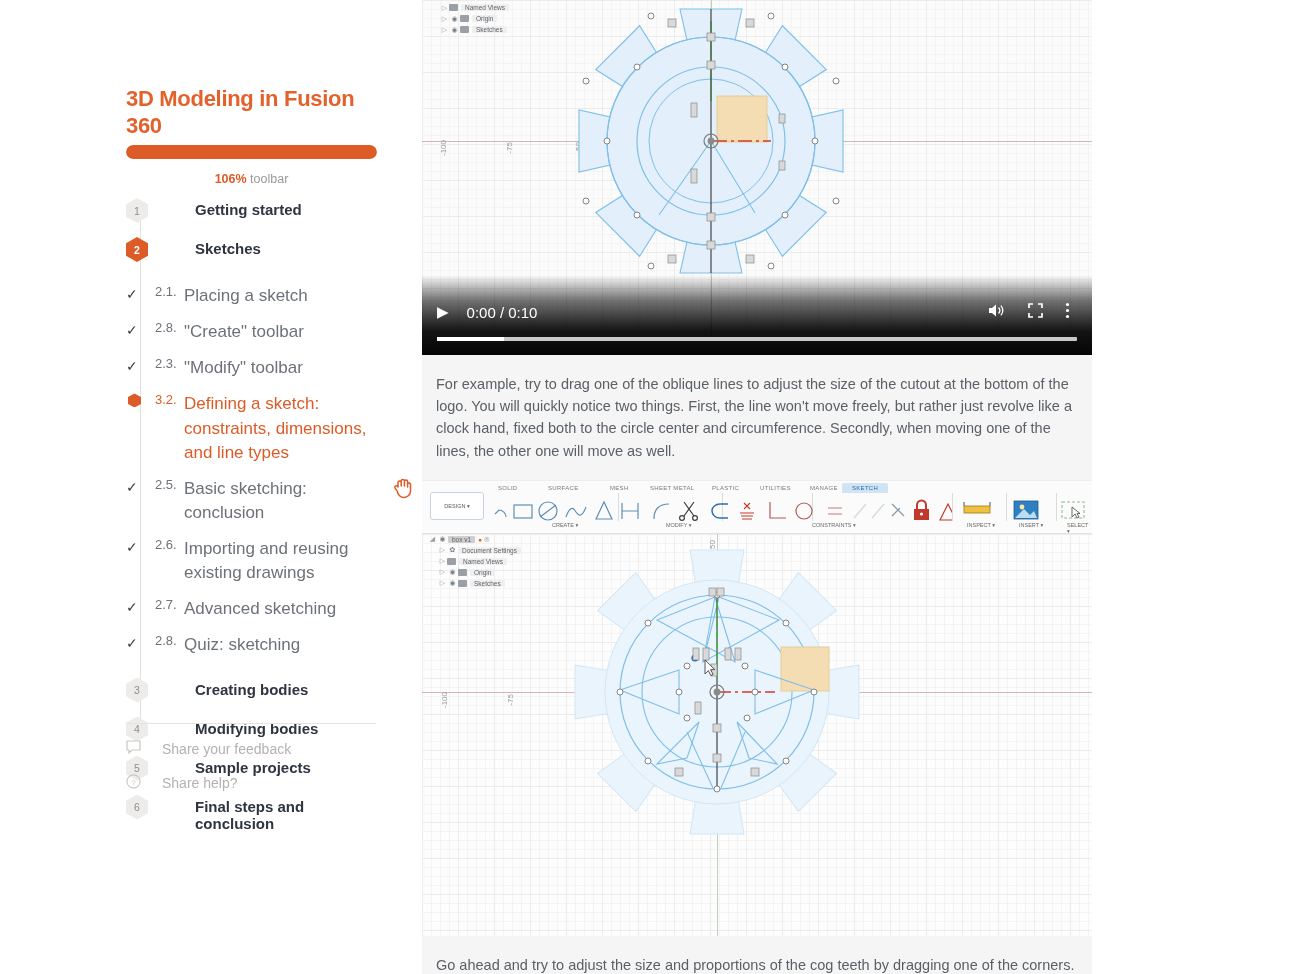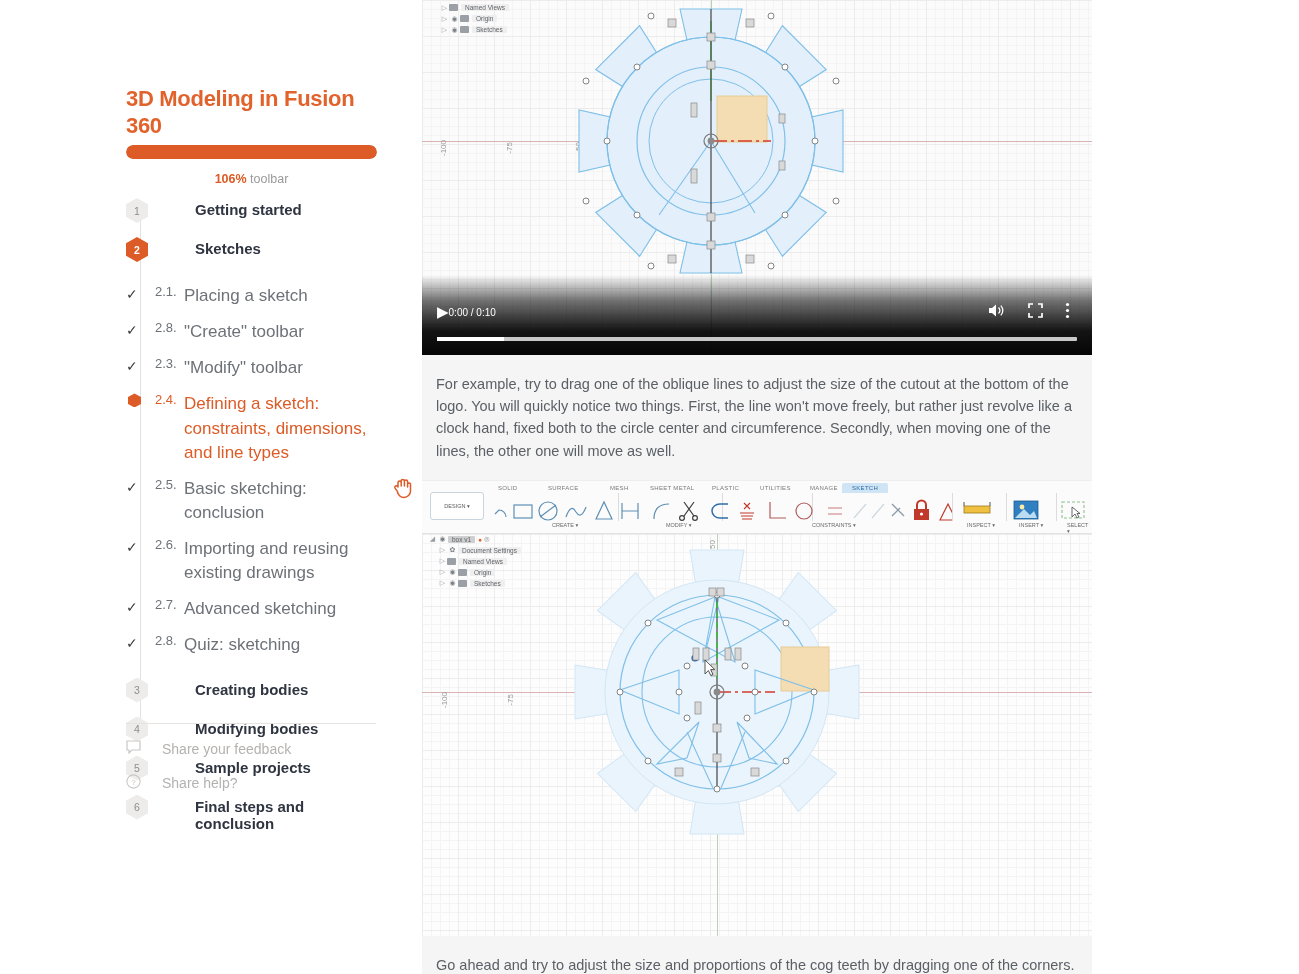--- a/index.html
+++ b/index.html
@@ -111,21 +111,21 @@
     flex: 0 0 9px;
   }
   .btree-row .lbl { background: #efefef; padding: 0 4px; border-radius: 1px; color: #5f6368; }
 
   .vcontrols {
     position: absolute; left: 0; bottom: 0; width: 670px; height: 80px;
     background: linear-gradient(to bottom, rgba(0,0,0,0) 0%, rgba(0,0,0,0.55) 32%, rgba(0,0,0,0.92) 70%, #050505 100%);
   }
   .vrow { position: absolute; left: 0; bottom: 26px; width: 670px; height: 34px; display: flex; align-items: center; }
   .vplay { margin-left: 15px; color: #fff; font-size: 15px; cursor: pointer; }
-  .vtime { color: #fff; font-size: 10px; }
+  .vtime { margin-left: 18px; color: #fff; font-size: 15px; }
   .vspacer { flex: 1; }
   .vicon { color: #fff; margin-right: 22px; font-size: 15px; cursor: pointer; }
   .vbar {
     position: absolute; left: 15px; bottom: 14px; width: 640px; height: 4px;
     background: #c8c8c8; border-radius: 1px;
   }
   .vbuf { position: absolute; left: 0; top: 0; height: 4px; width: 10.5%; background: #fff; }
 
   
   .caption {
@@ -216,21 +216,21 @@
         </div>
 
         <div class="sub">
           <div class="sub-mark"><span class="check">✓</span></div>
           <div class="sub-num">2.3.</div>
           <div class="sub-text">"Modify" toolbar</div>
         </div>
 
         <div class="sub active">
           <div class="sub-mark"><span class="dot"></span></div>
-          <div class="sub-num">2.4.</div>
+          <div class="sub-num">3.2.</div>
           <div class="sub-text">Defining a sketch: constraints, dimensions, and line types</div>
         </div>
 
         <div class="sub">
           <div class="sub-mark"><span class="check">✓</span></div>
           <div class="sub-num">2.5.</div>
           <div class="sub-text">Basic sketching: conclusion</div>
         </div>
 
         <div class="sub">

